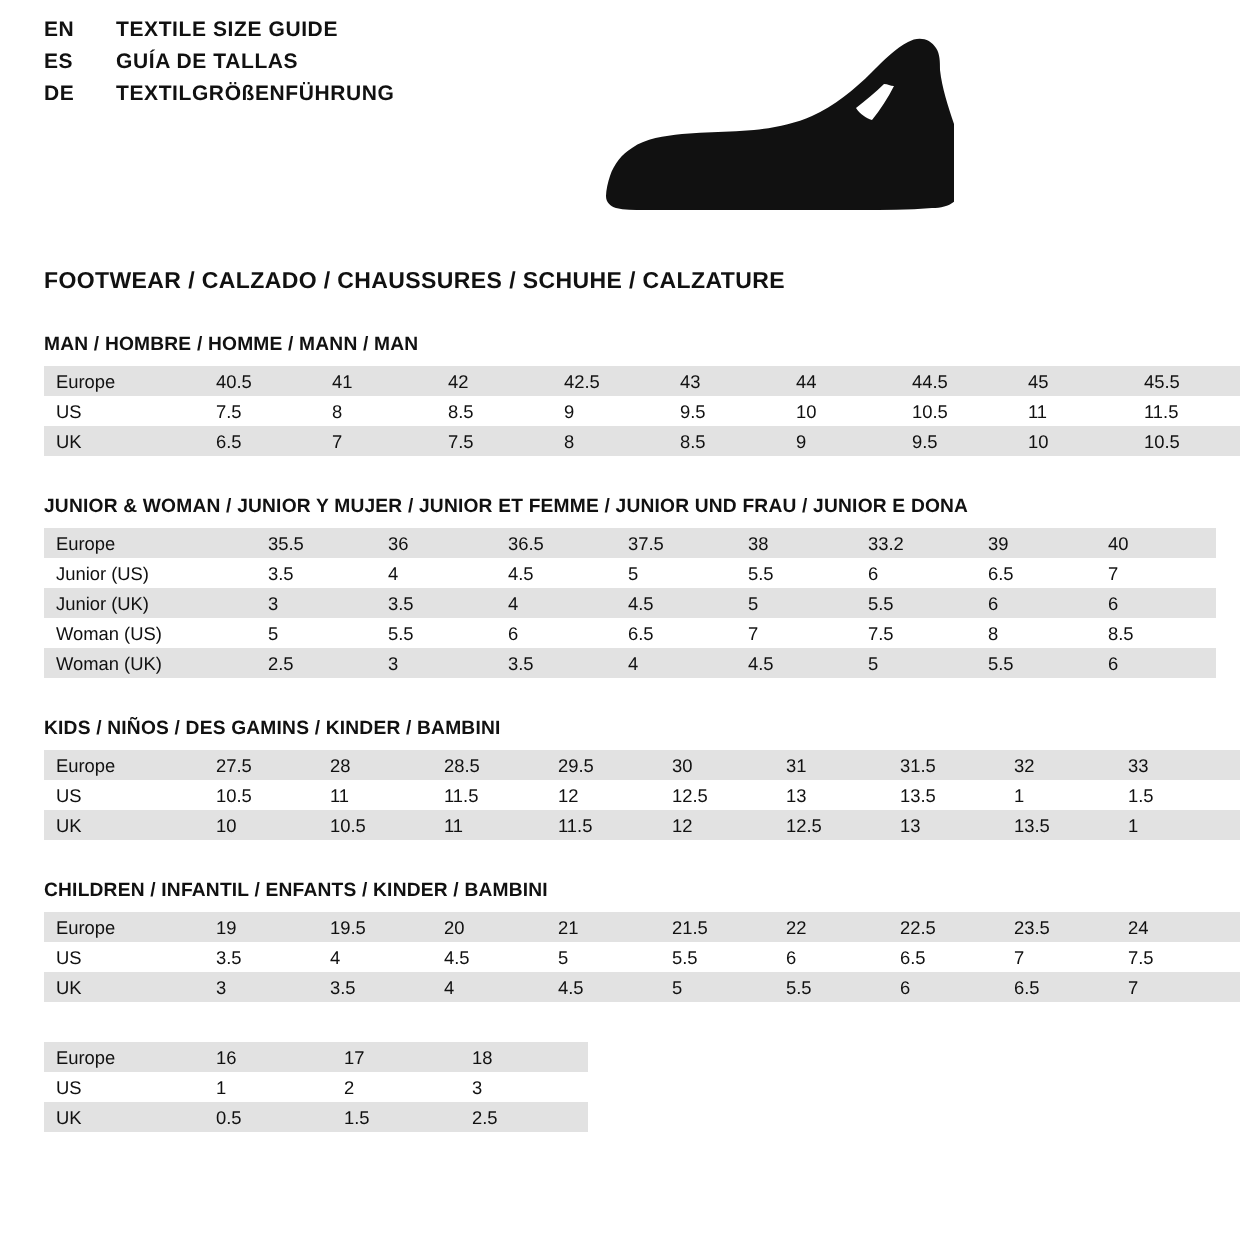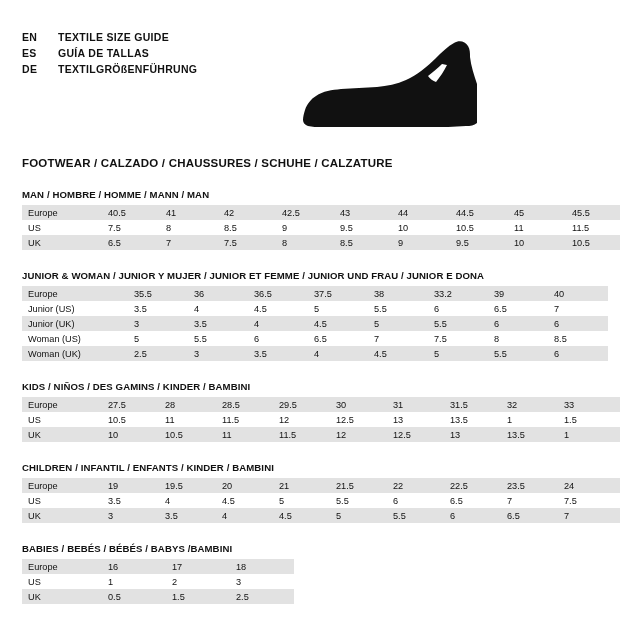--- a/index.html
+++ b/index.html
@@ -12,21 +12,21 @@
     height: 620px;
     font-family: "Liberation Sans", sans-serif;
     color: #111111;
     overflow: hidden;
   }
   .page {
     position: relative;
     width: 507px;
     height: 620px;
     box-sizing: border-box;
-    padding: 30px 22px 0 22px;
+    padding: 8px 22px 0 22px;
   }
 
   
   .header {
     display: flex;
     justify-content: space-between;
     align-items: flex-start;
   }
   .lang-block {
     display: flex;
@@ -336,21 +336,20 @@
               <td>5.5</td>
               <td>6</td>
               <td>6.5</td>
               <td>7</td>
               <td>7.5</td>
             </tr>
           </tbody>
         </table>
       </div>
       <div class="group">
-        <div class="group-title">BABIES / BEBÉS / BÉBÉS / BABYS /BAMBINI</div>
         <table class="size w-baby">
           <tbody>
             <tr class="shaded">
               <td class="lbl">Europe</td>
               <td>16</td>
               <td>17</td>
               <td>18</td>
             </tr>
             <tr>
               <td class="lbl">US</td>

